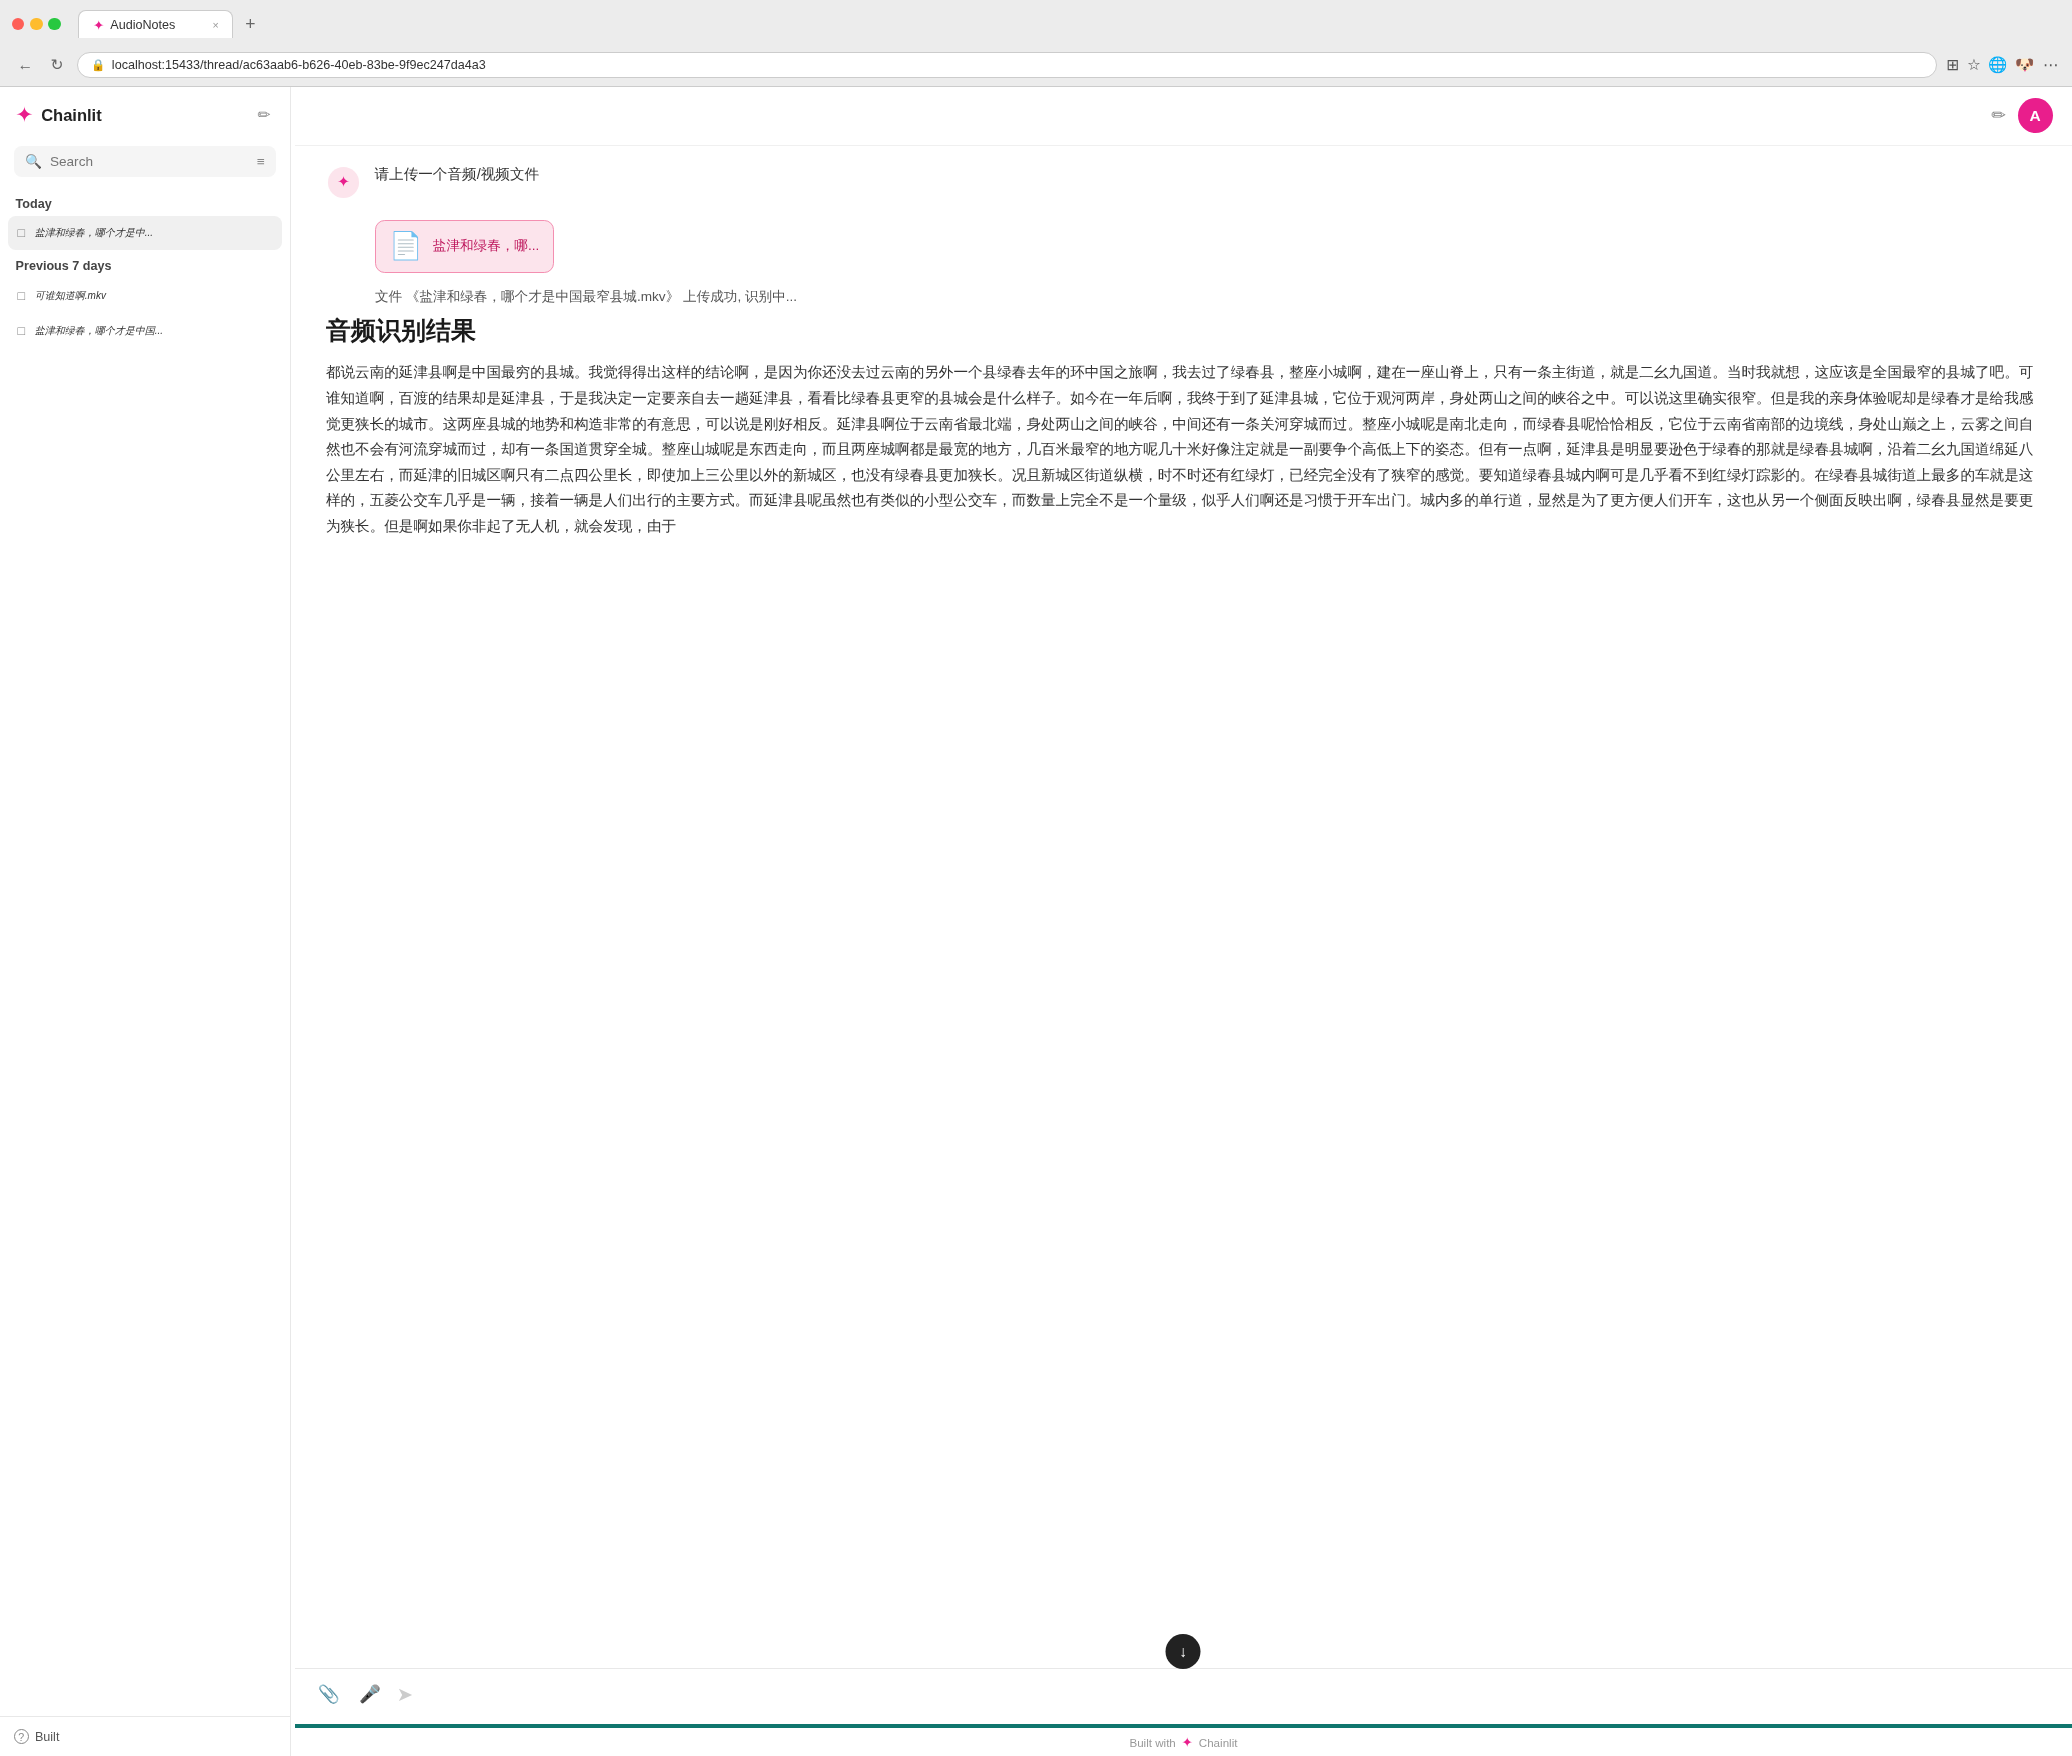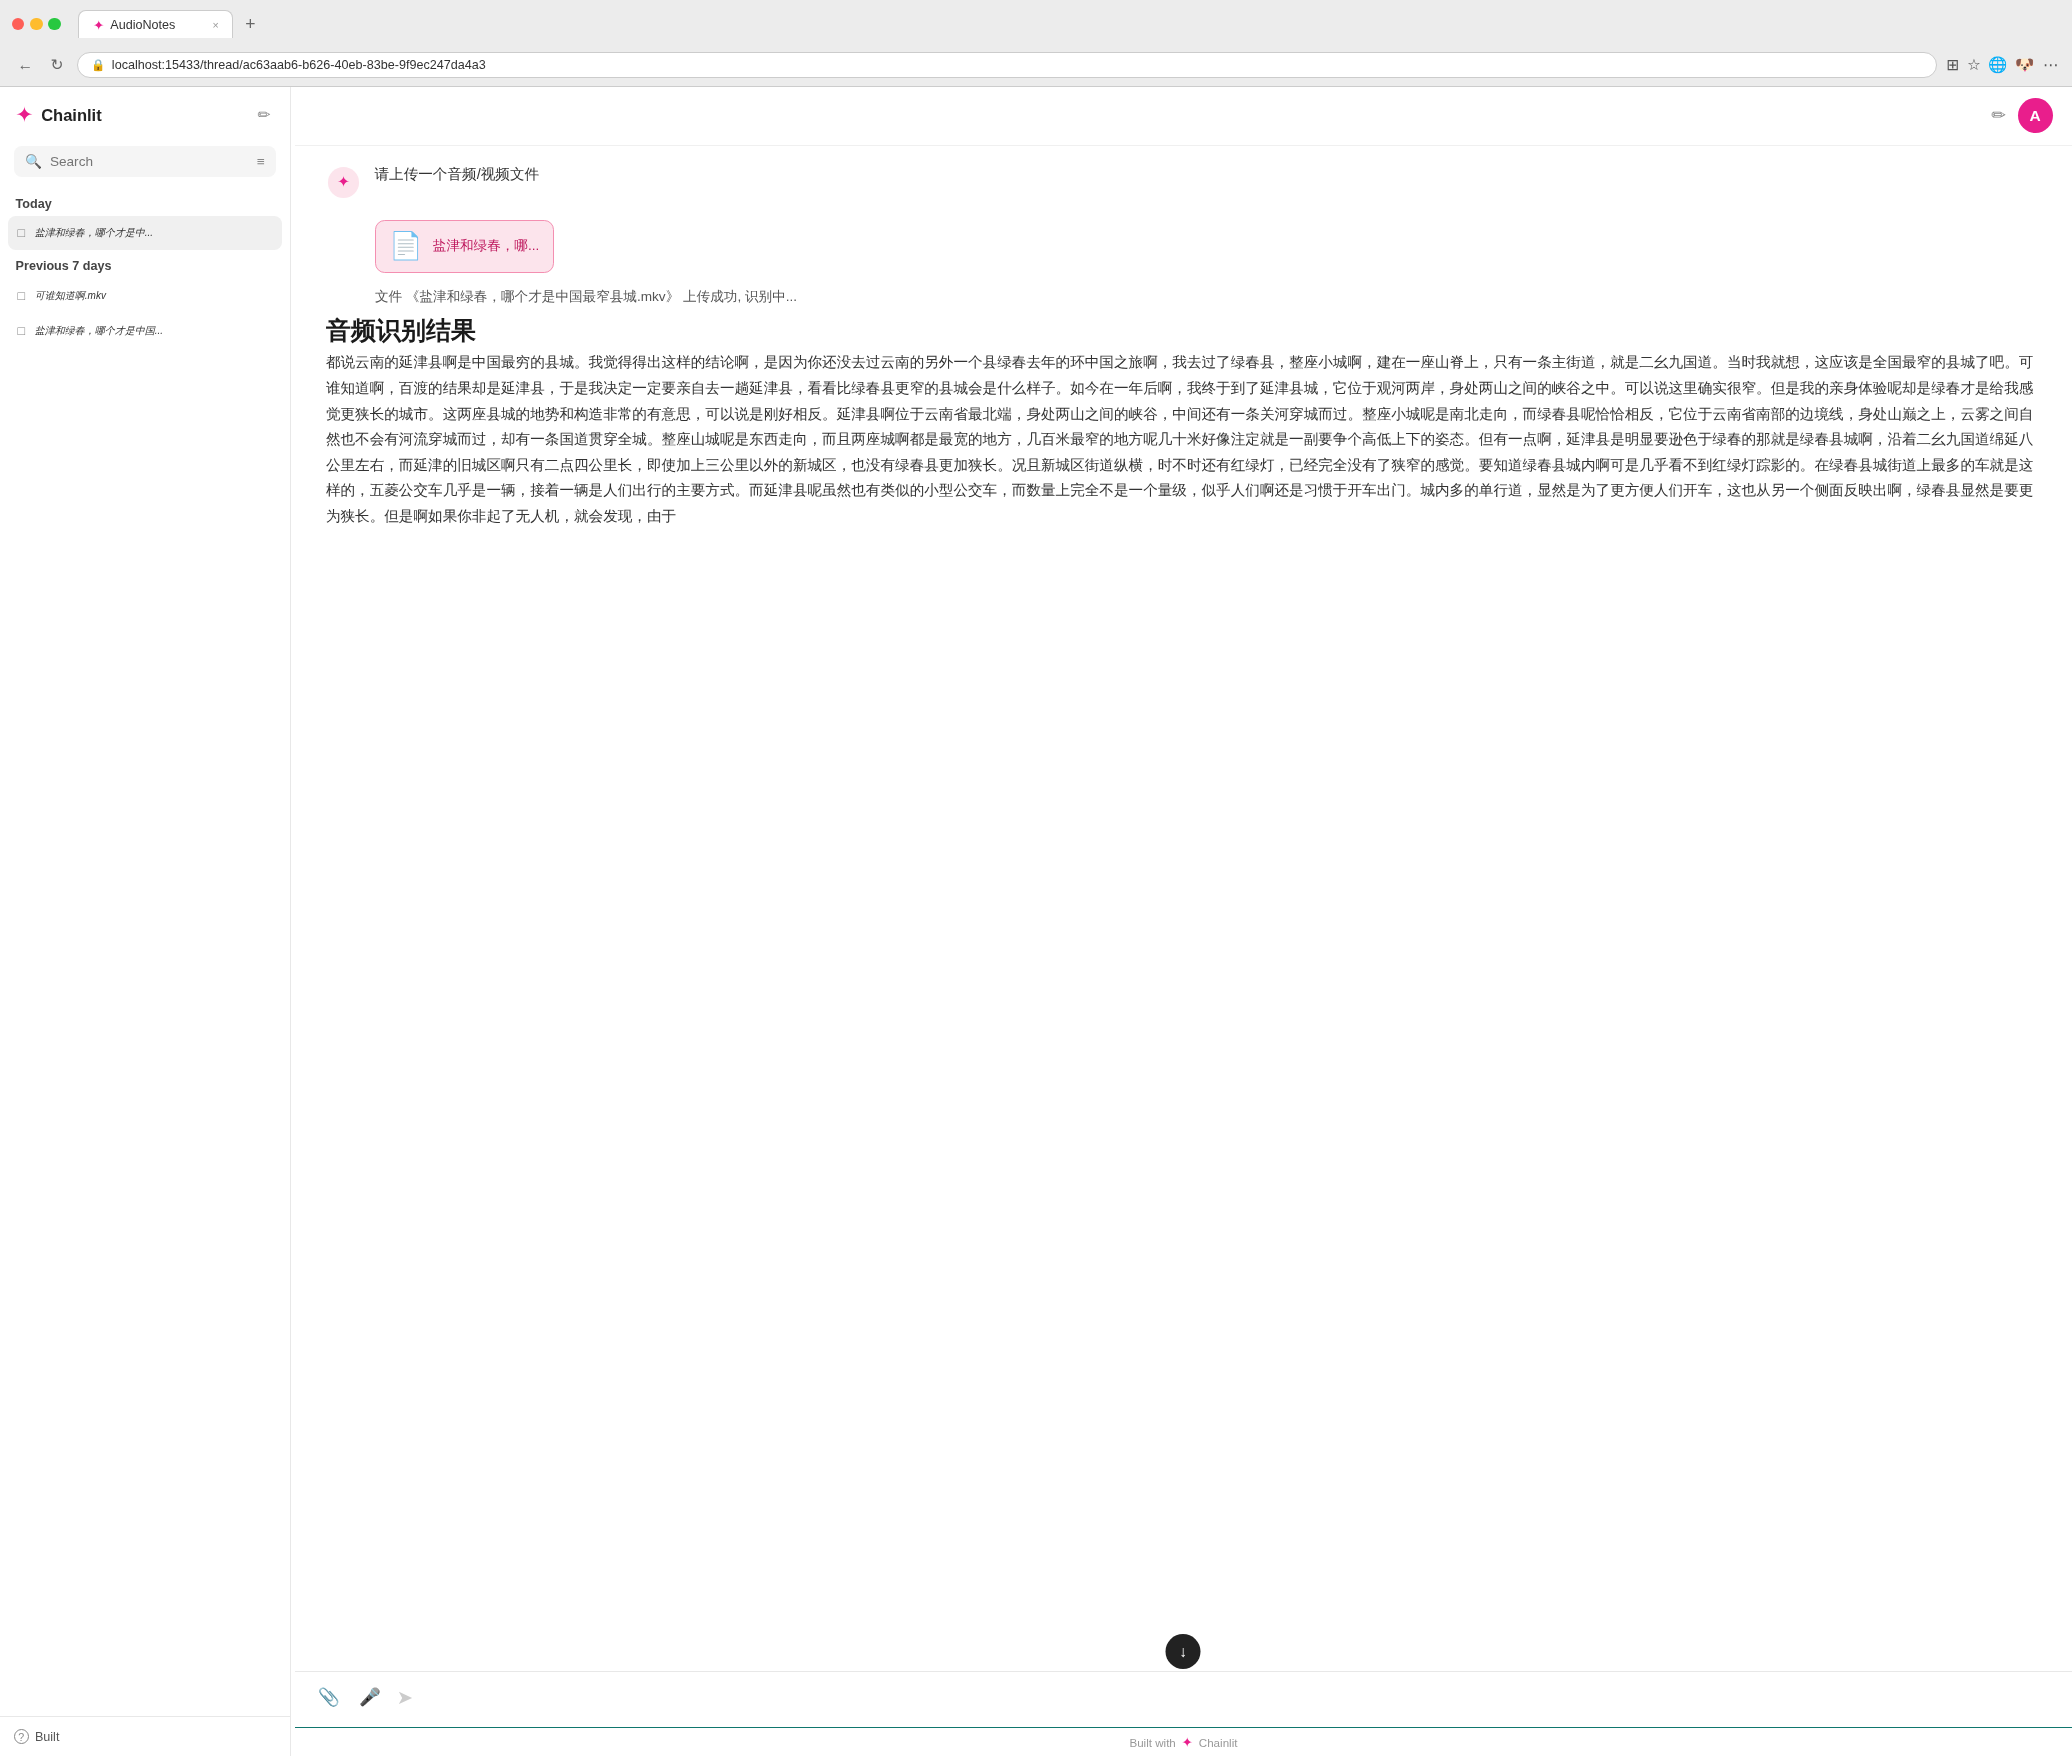--- a/index.html
+++ b/index.html
@@ -58,29 +58,29 @@
     .user-avatar { width: 35px; height: 35px; border-radius: 50%; background: #e91e8c; color: #fff; display: flex; align-items: center; justify-content: center; font-size: 15.5px; font-weight: 600; cursor: pointer; }
     .chat-area { flex: 1; overflow-y: auto; padding: 19.4px 31px; }
     .message-row { display: flex; gap: 13.6px; margin-bottom: 19.4px; align-items: flex-start; }
     .bot-avatar { width: 35px; height: 35px; min-width: 35px; }
     .message-content { flex: 1; }
     .message-prompt { font-size: 14.6px; color: #333; margin-bottom: 13.6px; }
     .file-attachment { display: inline-flex; align-items: center; background: #fce4ec; border: 1px solid #f48fb1; border-radius: 9.7px; padding: 9.7px 13.6px; gap: 9.7px; max-width: 291px; cursor: pointer; }
     .file-name { font-size: 13.6px; color: #be185d; font-weight: 500; max-width: 194px; overflow: hidden; text-overflow: ellipsis; white-space: nowrap; }
     .status-text { font-size: 13.6px; color: #555; margin-bottom: 8px; padding-left: 49px; }
     .result-section { padding-left: 0; }
-    .result-title { font-size: 25px; font-weight: 700; color: #1a1a1a; margin-bottom: 3px; }
+    .result-title { font-size: 25px; font-weight: 700; color: #1a1a1a; margin-bottom: 13px; }
     .result-body { font-size: 14.6px; color: #333; line-height: 1.75; }
     .scroll-down-btn { position: absolute; bottom: 87px; left: 50%; transform: translateX(-50%); width: 35px; height: 35px; background: #222; border-radius: 50%; display: flex; align-items: center; justify-content: center; cursor: pointer; color: #fff; font-size: 15.5px; }
     .input-area { padding: 11.6px 19.4px 15.5px; border-top: 1px solid #e8e8e8; display: flex; align-items: center; gap: 11.6px; background: #fff; }
     .attach-btn { background: none; border: none; cursor: pointer; color: #888; font-size: 17.5px; padding: 3.9px; }
     .mic-btn { background: none; border: none; cursor: pointer; color: #888; font-size: 17.5px; padding: 3.9px; }
     .message-input { flex: 1; border: none; outline: none; font-size: 14.6px; color: #999; background: none; }
     .send-btn { background: none; border: none; cursor: pointer; color: #ccc; font-size: 19.4px; }
-    .built-with { text-align: center; font-size: 11.6px; color: #999; padding: 5.8px; border-top: 1px solid #0f766e; display: flex; align-items: center; justify-content: center; gap: 5.8px; }
+    .built-with { text-align: center; font-size: 11.6px; color: #999; padding: 5.8px; border-top: 4px solid #0f766e; display: flex; align-items: center; justify-content: center; gap: 5.8px; }
     .built-with-logo { color: #e91e8c; font-size: 13.6px; }
 
     
     .resize-handle { width: 3.9px; background: transparent; cursor: col-resize; }
 
     
     .chat-area::-webkit-scrollbar { width: 5.8px; }
     .chat-area::-webkit-scrollbar-track { background: transparent; }
     .chat-area::-webkit-scrollbar-thumb { background: #ddd; border-radius: 2.9px; }
   </style>

